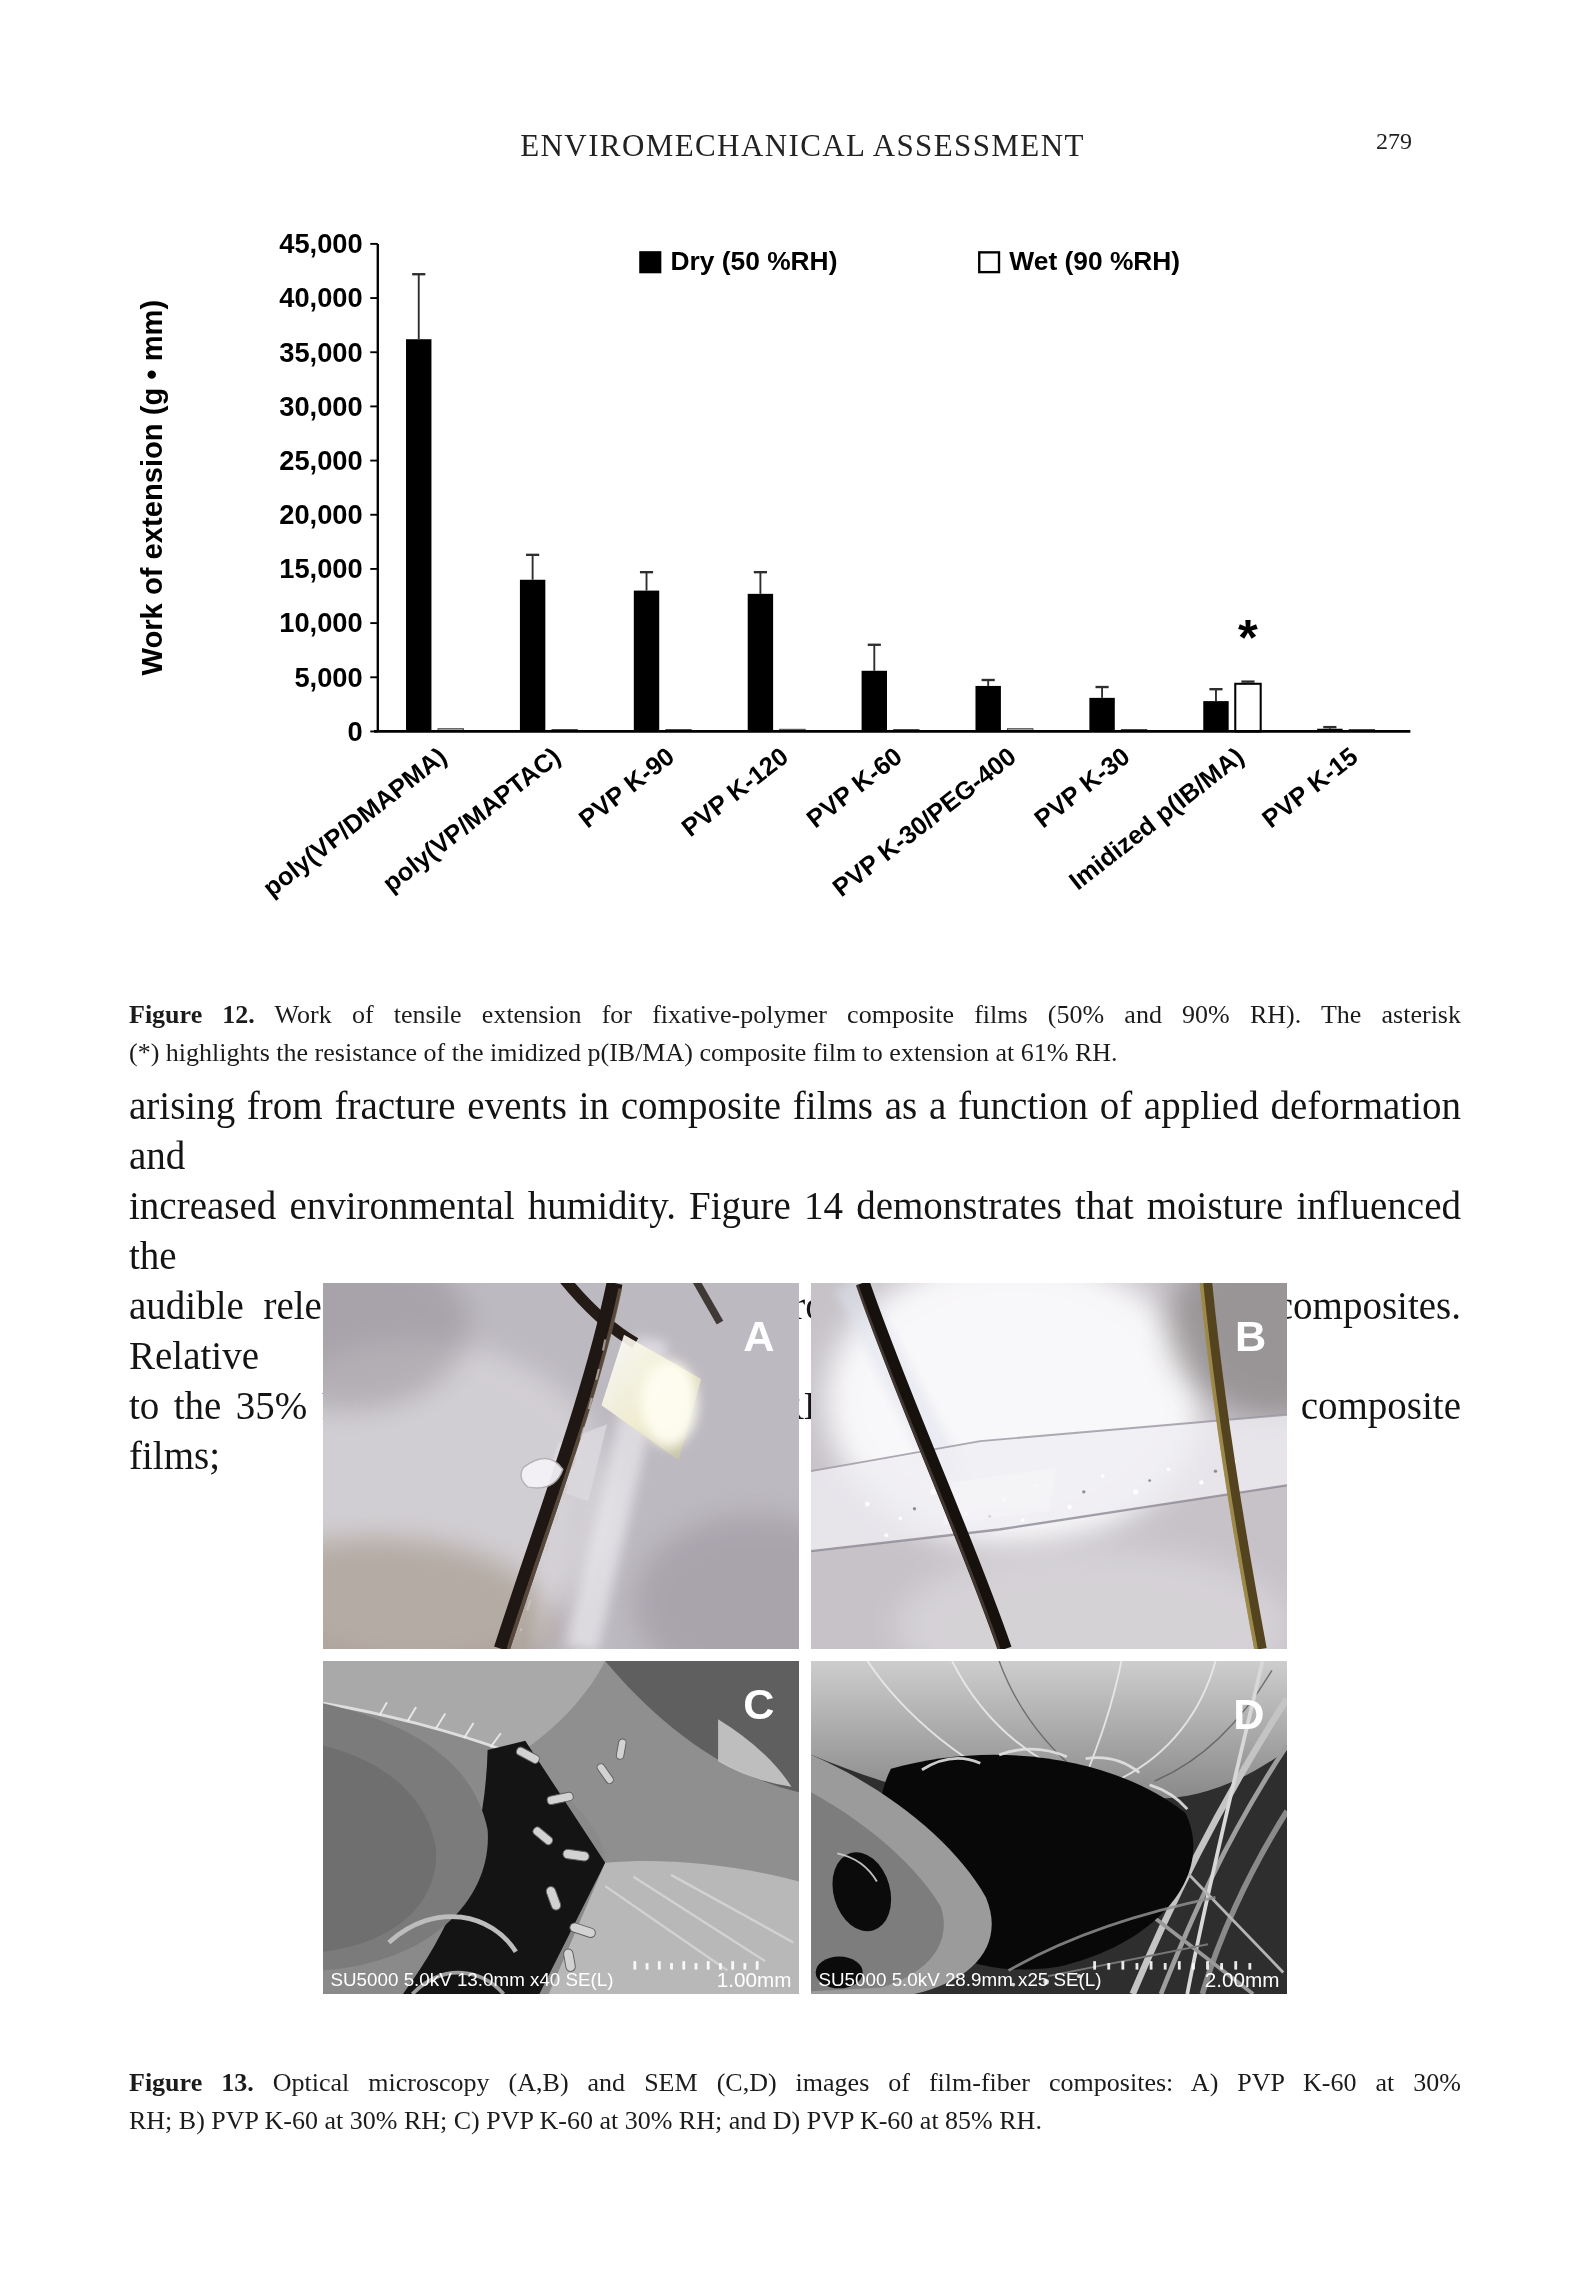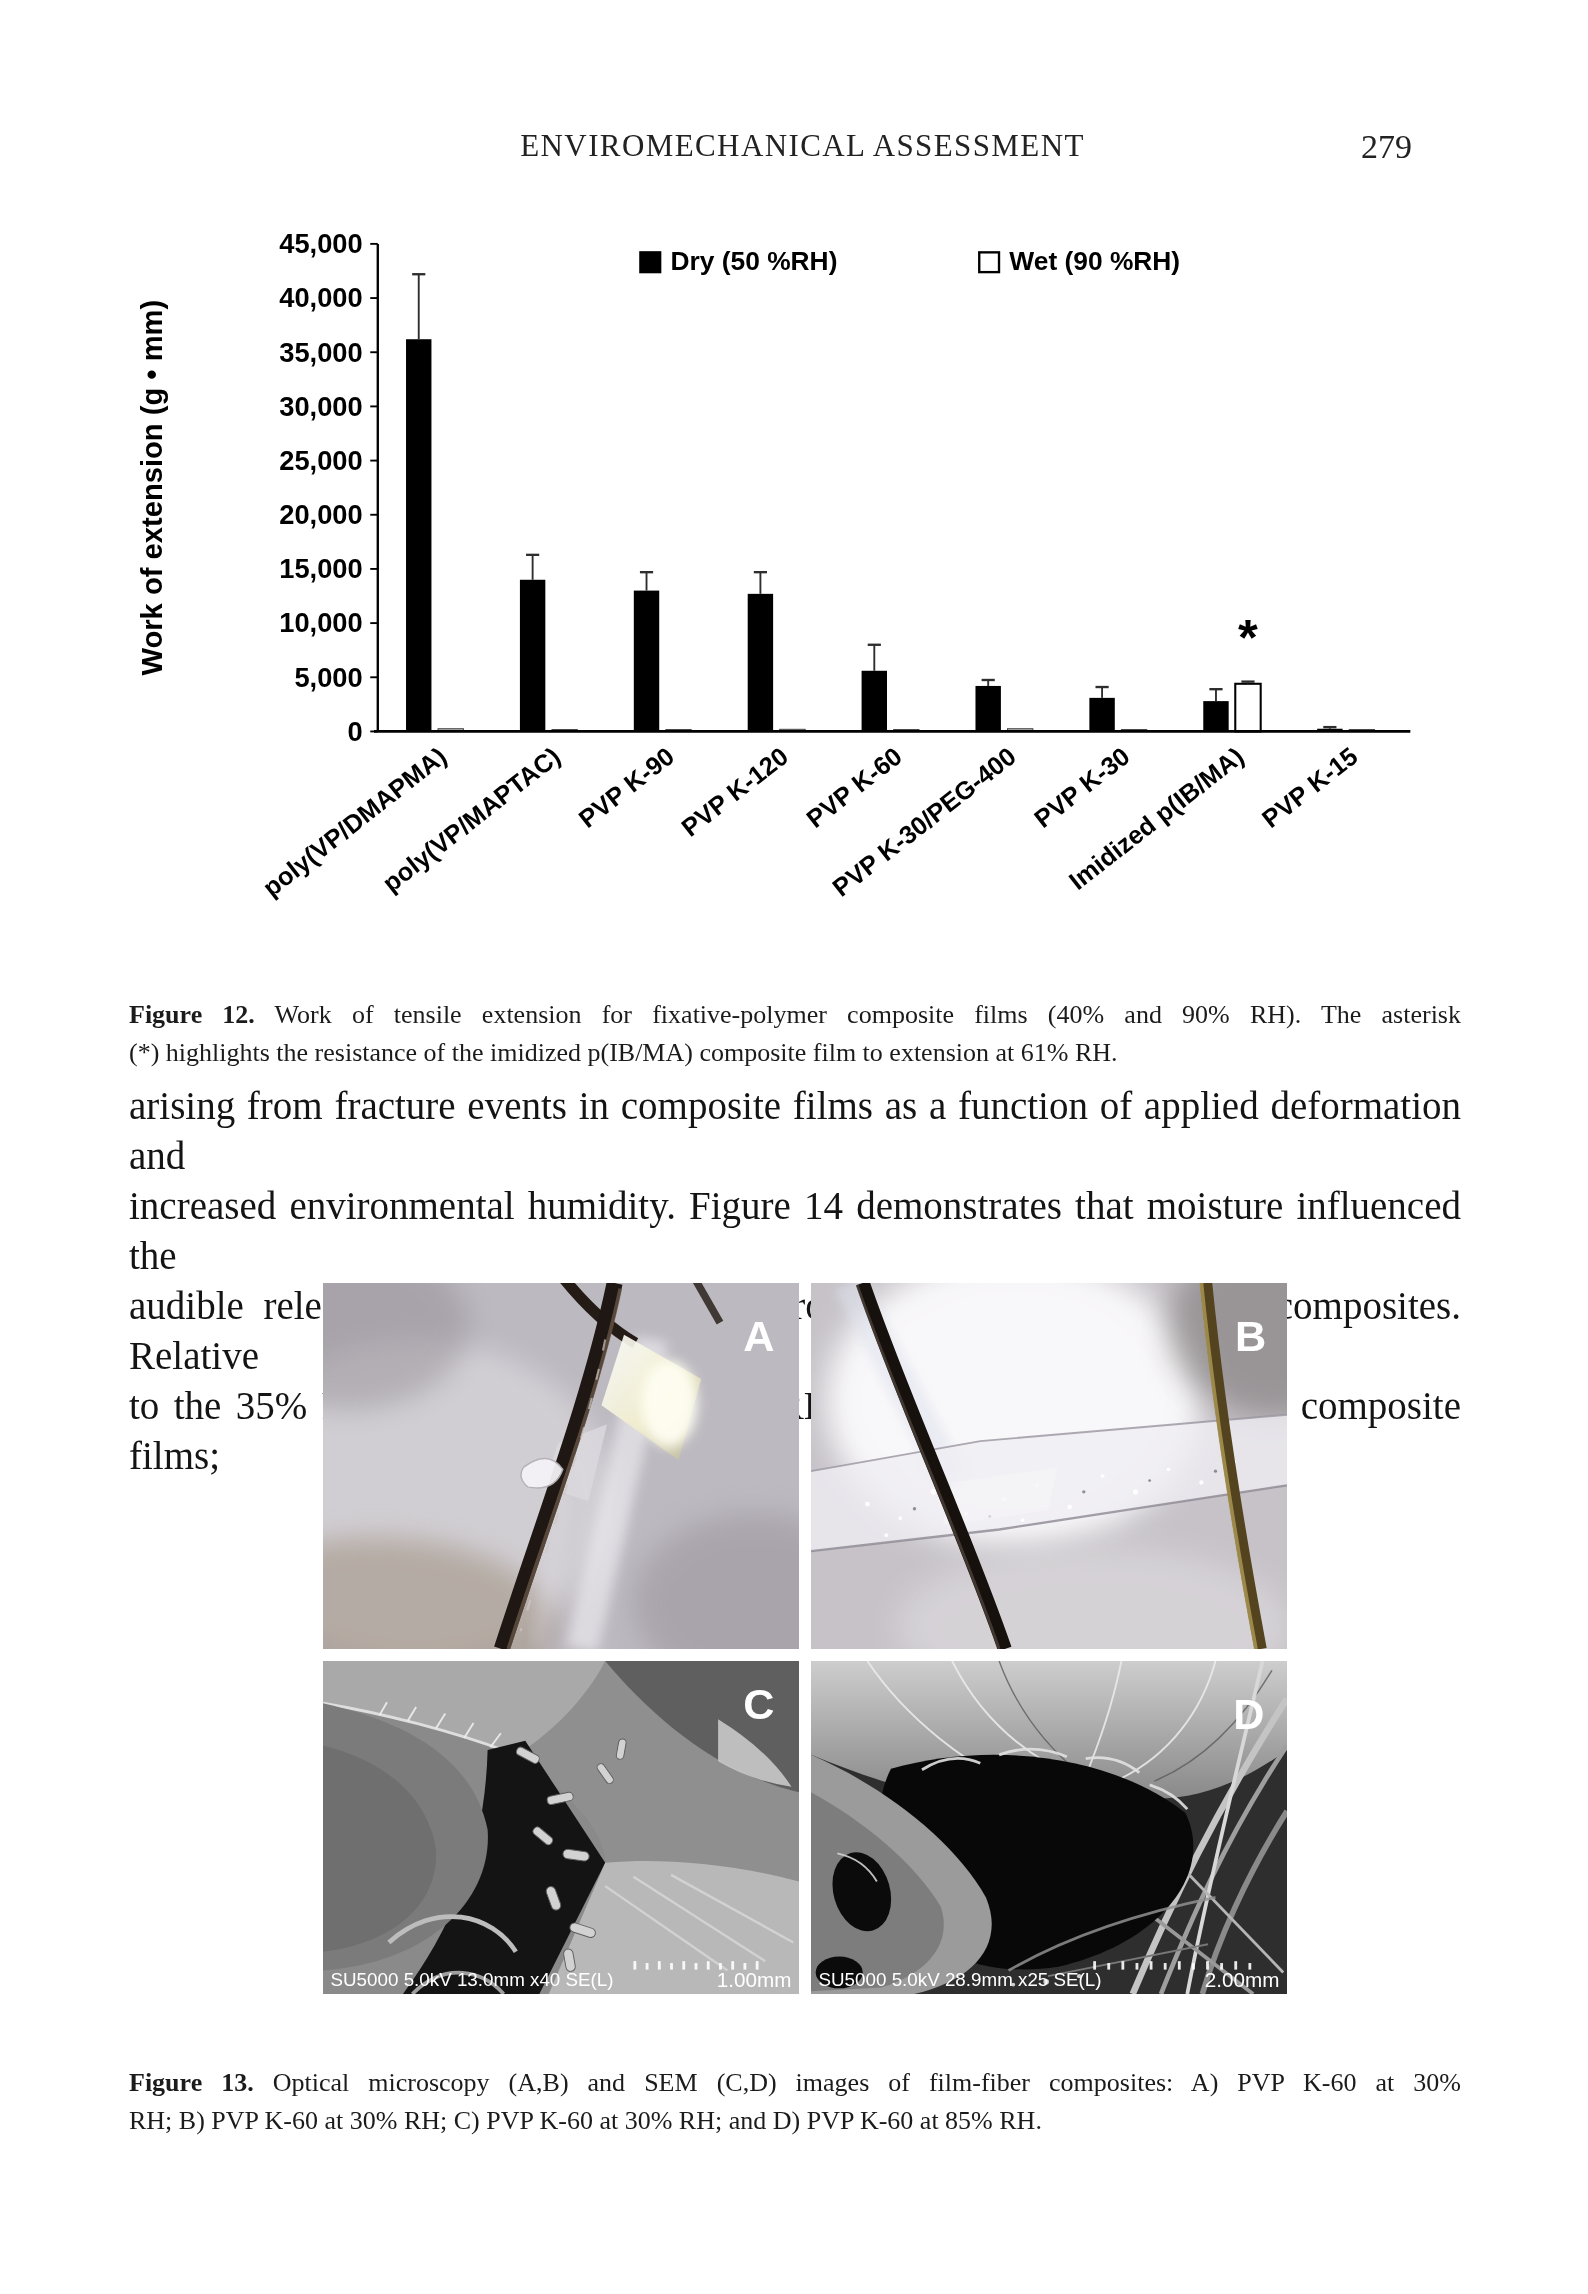--- a/index.html
+++ b/index.html
@@ -1,21 +1,21 @@
 <!DOCTYPE html>
 <html style="font-size:15px"><head>
 <meta charset="utf-8">
 <style>
   html,body{margin:0;padding:0;background:#e8e8e8;}
   .page{position:relative;width:1589px;height:2295px;background:#ffffff;overflow:hidden;
         font-family:"Liberation Serif",serif;color:#1a1a1a;}
   .abs{position:absolute;}
   
   .header-title{left:8px;top:128px;width:1589px;text-align:center;font-size:31px;letter-spacing:1.4px;color:#222;}
-  .page-number{left:1299px;top:128px;width:113px;text-align:right;font-size:34px;color:#222;}
+  .page-number{left:1299px;top:128px;width:113px;text-align:right;font-size:24px;color:#222;}
   
   .tick{font:bold 29px "Liberation Sans",sans-serif;fill:#000;}
   .legend{font:bold 28px "Liberation Sans",sans-serif;fill:#000;}
   .xlab{font:bold 27px "Liberation Sans",sans-serif;fill:#000;}
   .ylab{font:bold 31px "Liberation Sans",sans-serif;fill:#000;}
   .star{font:bold 54px "Liberation Sans",sans-serif;fill:#000;}
   
   .caption{left:129px;width:1332px;font-size:26px;line-height:38px;color:#1b1b1b;}
   .cap-label{font-weight:bold;}
   .jline{text-align:justify;text-align-last:justify;}
@@ -112,21 +112,21 @@
         <rect x="1293" y="535" width="27" height="2" fill="#b9b9b9" stroke="#3a3a3a" stroke-width="1"></rect>
         <text x="1304.02" y="567" class="xlab" text-anchor="end" transform="rotate(-38 1304.02 567)">PVP K-15</text>
         <line x1="257" y1="537" x2="1358" y2="537" stroke="#000" stroke-width="3"></line>
         <text x="1185.5" y="455.2711111111111" class="star" text-anchor="middle">*</text>
       </svg>
   </div>
 
   <div class="abs caption" style="top:996px;">
     <div class="jline">
       <span class="cap-label">Figure 12.</span>
-      <span>Work of tensile extension for fixative-polymer composite films (40% and 90% RH). The asterisk</span>
+      <span>Work of tensile extension for fixative-polymer composite films (50% and 90% RH). The asterisk</span>
     </div>
     <div>(*) highlights the resistance of the imidized p(IB/MA) composite film to extension at 61% RH.</div>
   </div>
 
   <div class="abs body-text">
     <div class="bline">arising from fracture events in composite films as a function of applied deformation and</div>
     <div class="bline">increased environmental humidity. Figure 14 demonstrates that moisture influenced the</div>
     <div class="bline">audible release of mechanical stresses from all examined film-fiber composites. Relative</div>
     <div class="bline">to the 35% RH #AED results, the 86% RH environment plasticized the composite films;</div>
   </div>

